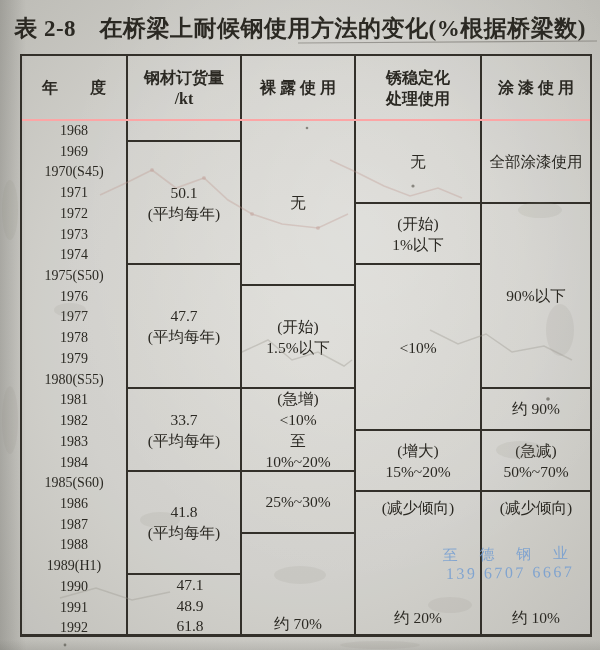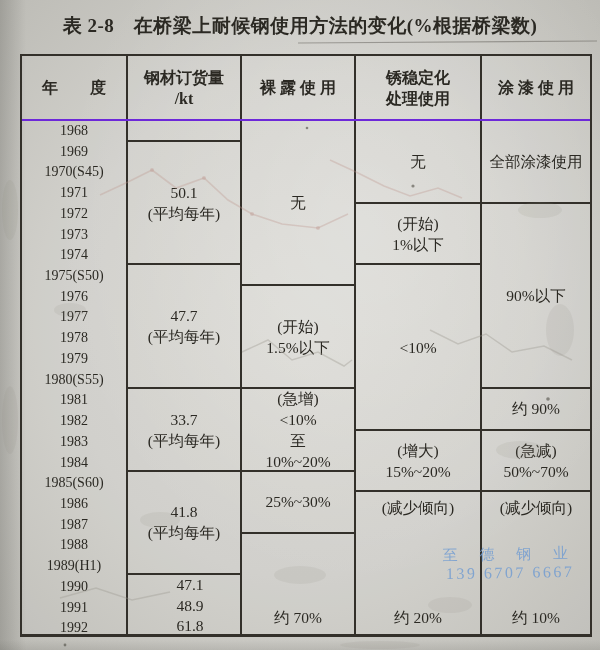--- a/index.html
+++ b/index.html
@@ -10,41 +10,41 @@
     background:
       radial-gradient(ellipse at 60% 35%, rgba(255,255,255,.25) 0%, rgba(255,255,255,0) 60%),
       radial-gradient(ellipse at 50% 50%, #d7d6d1 0%, #cfcec9 55%, #bdbcb6 100%);
   }
   .gutter{position:absolute;left:0;top:0;width:26px;height:650px;
     background:linear-gradient(90deg, rgba(40,40,35,.20), rgba(40,40,35,0));}
   .edge-bottom{position:absolute;left:0;top:640px;width:600px;height:10px;
     background:linear-gradient(0deg, rgba(40,40,35,.10), rgba(40,40,35,0));}
   .title{
     position:absolute;left:0;top:13px;width:600px;text-align:center;
-    font-size:19px;font-weight:700;letter-spacing:.5px;white-space:nowrap;
+    font-size:23px;font-weight:700;letter-spacing:.5px;white-space:nowrap;
   }
   .table{
     position:absolute;left:20px;top:54px;width:572px;height:583px;
     border:2px solid #33302a;border-bottom-width:3px;box-sizing:border-box;
     background:rgba(255,255,255,.06);
   }
-  .hrow{display:flex;height:65px;border-bottom:2px solid #6d28d9;box-sizing:border-box;}
+  .hrow{display:flex;height:65px;border-bottom:2px solid #fca5a5;box-sizing:border-box;}
   .hcell{display:flex;flex-direction:column;justify-content:center;align-items:center;
     box-sizing:border-box;border-right:2px solid #33302a;
     font-size:16px;font-weight:700;line-height:21px;white-space:nowrap;}
   .hcell:last-child{border-right:none;}
   .body{display:flex;height:516px;}
   .col{display:flex;flex-direction:column;box-sizing:border-box;border-right:2px solid #33302a;}
   .col:last-child{border-right:none;}
   .yr{height:20.72px;line-height:20.72px;text-align:center;font-size:14px;white-space:nowrap;}
   .cell{box-sizing:border-box;border-bottom:2px solid #33302a;
     display:flex;flex-direction:column;justify-content:center;align-items:center;
     font-size:15.5px;line-height:21px;white-space:nowrap;}
   .cell:last-child{border-bottom:none;flex:1 1 auto;}
-  .cell.v-bottom{justify-content:flex-end;padding-bottom:9px;}
+  .cell.v-bottom{justify-content:flex-end;padding-bottom:3px;}
   .cell.v-between{justify-content:space-between;padding:5px 0 9px 0;}
   .cell.v-rows{justify-content:flex-start;}
   .cell.v-rows .ln{height:20.72px;line-height:20.72px;}
   .watermark{
     position:absolute;left:420px;top:546px;width:180px;text-align:center;
     opacity:.8;transform:rotate(-1deg);pointer-events:none;z-index:5;
   }
   .watermark .w1{font-size:15px;letter-spacing:9px;line-height:17px;}
   .watermark .w2{font-size:16px;letter-spacing:2.5px;line-height:19px;}
   svg.artifacts{position:absolute;left:0;top:0;z-index:4;pointer-events:none;}

